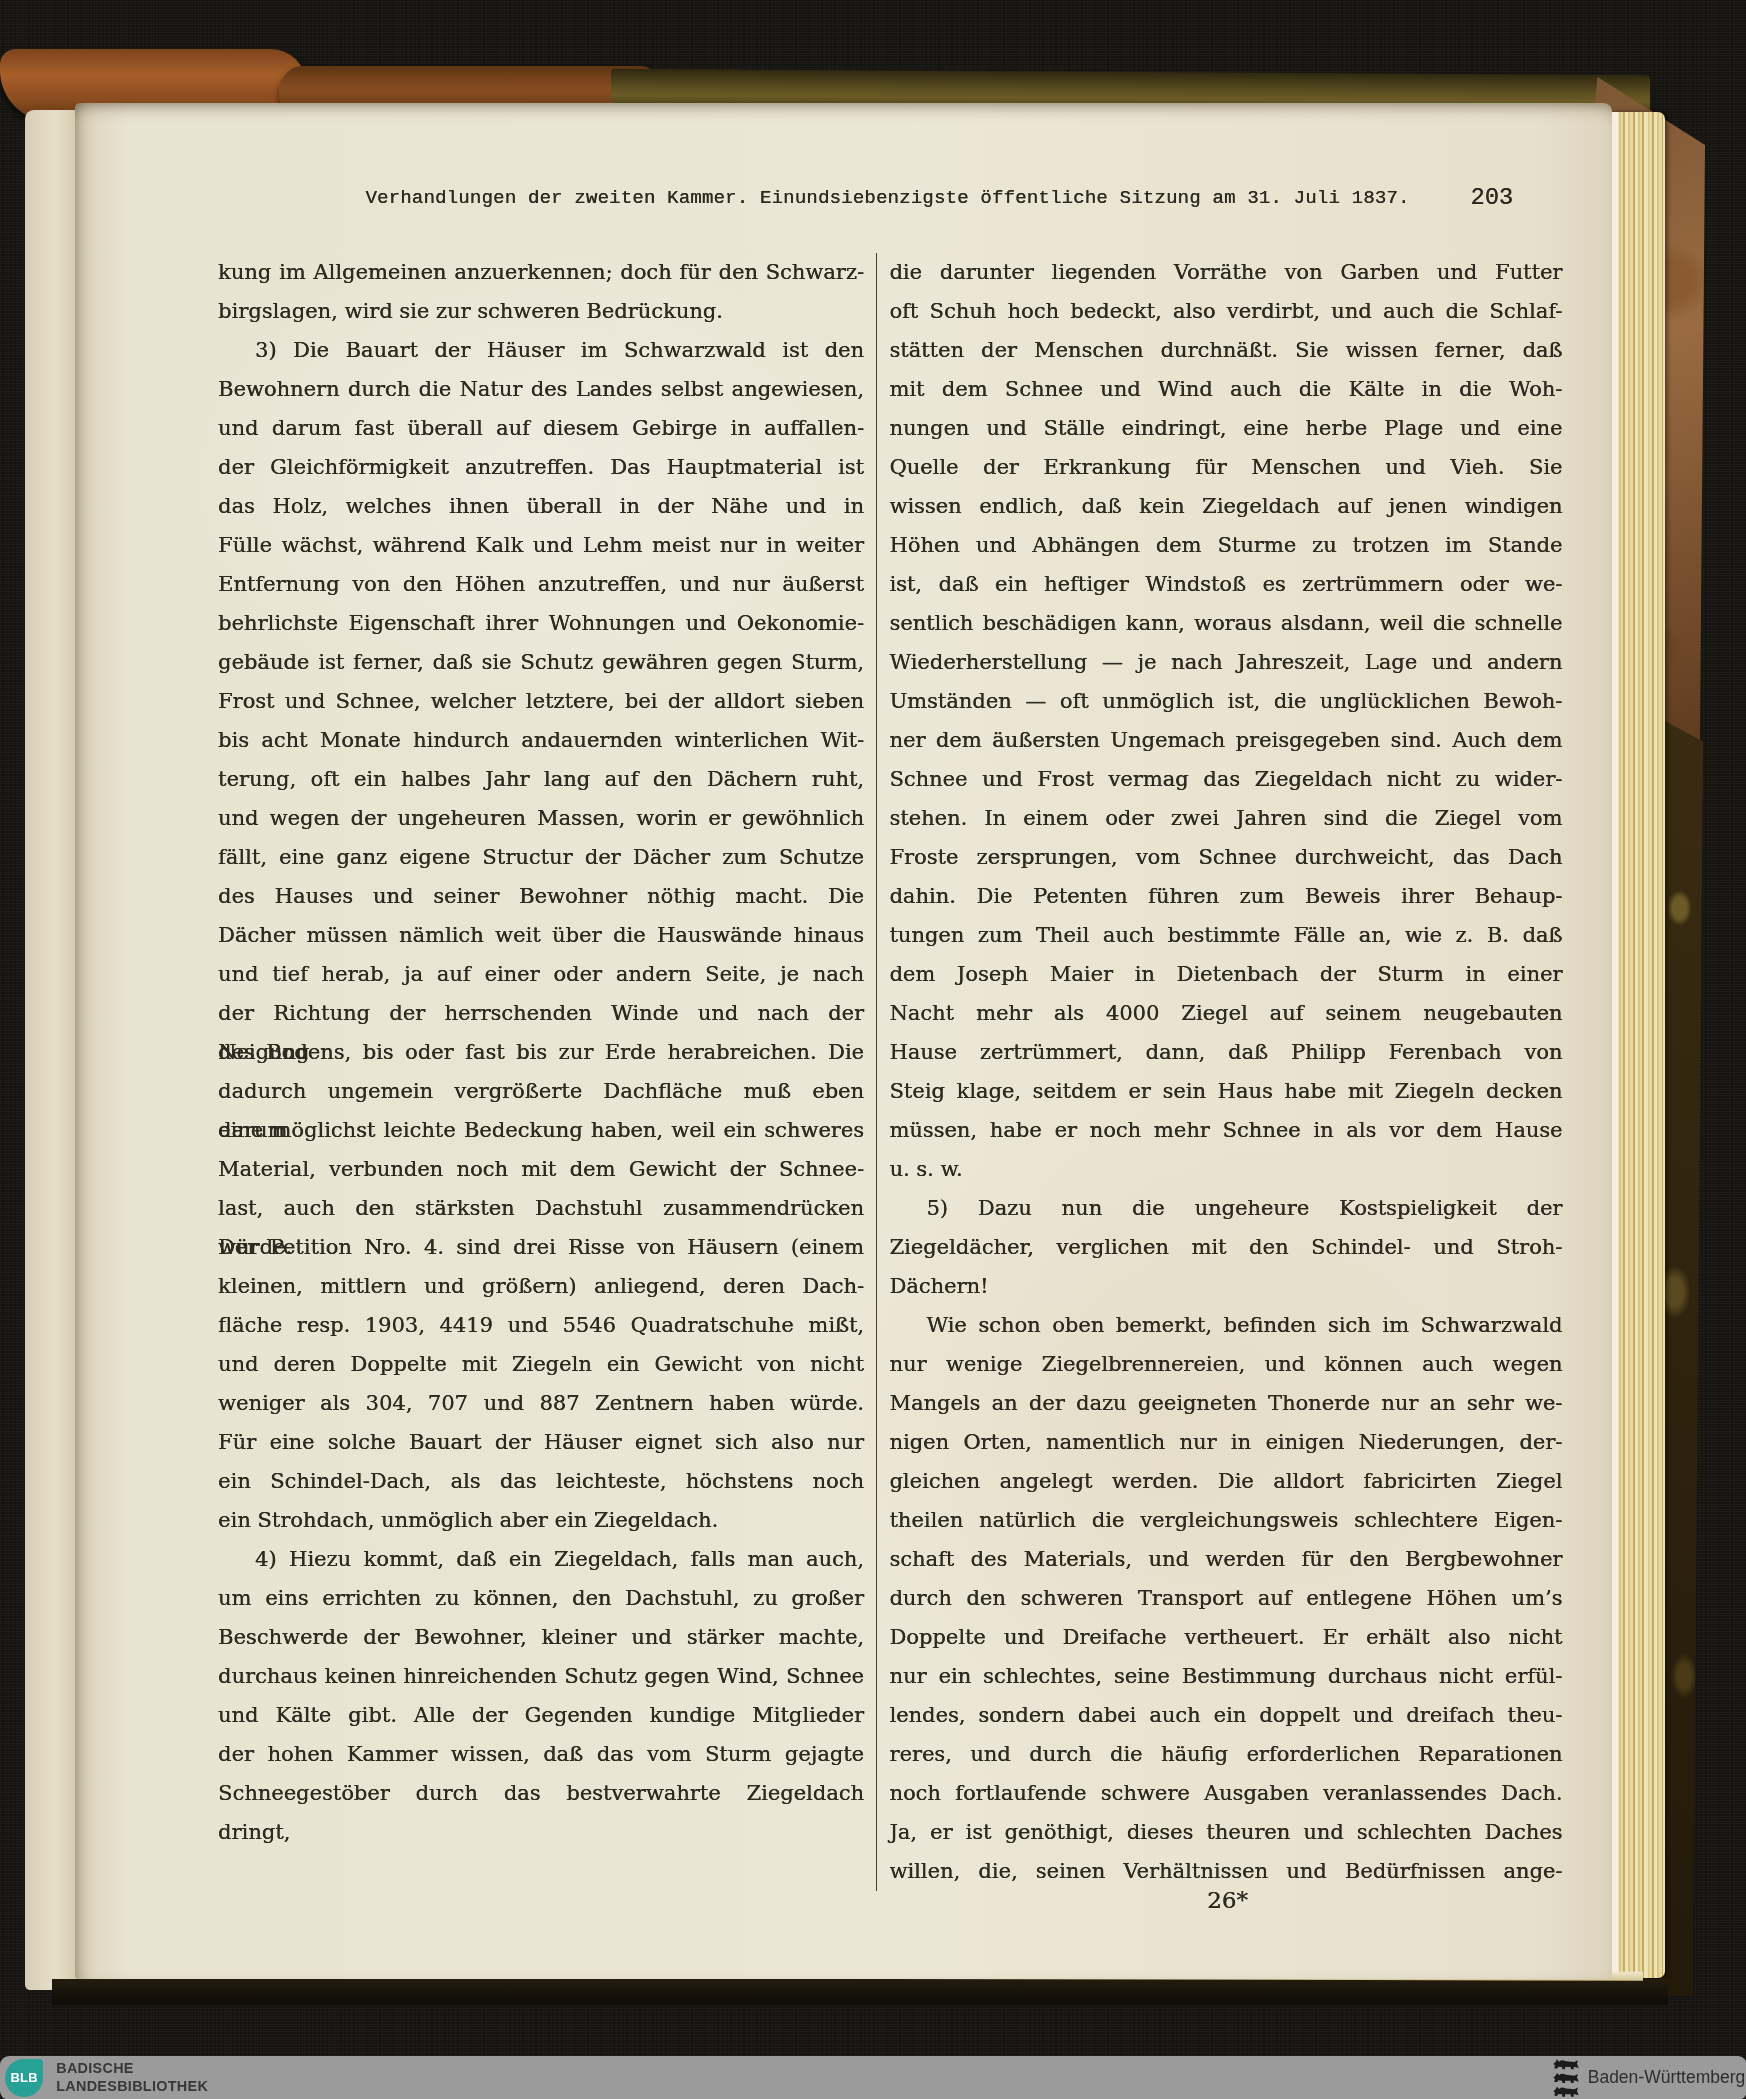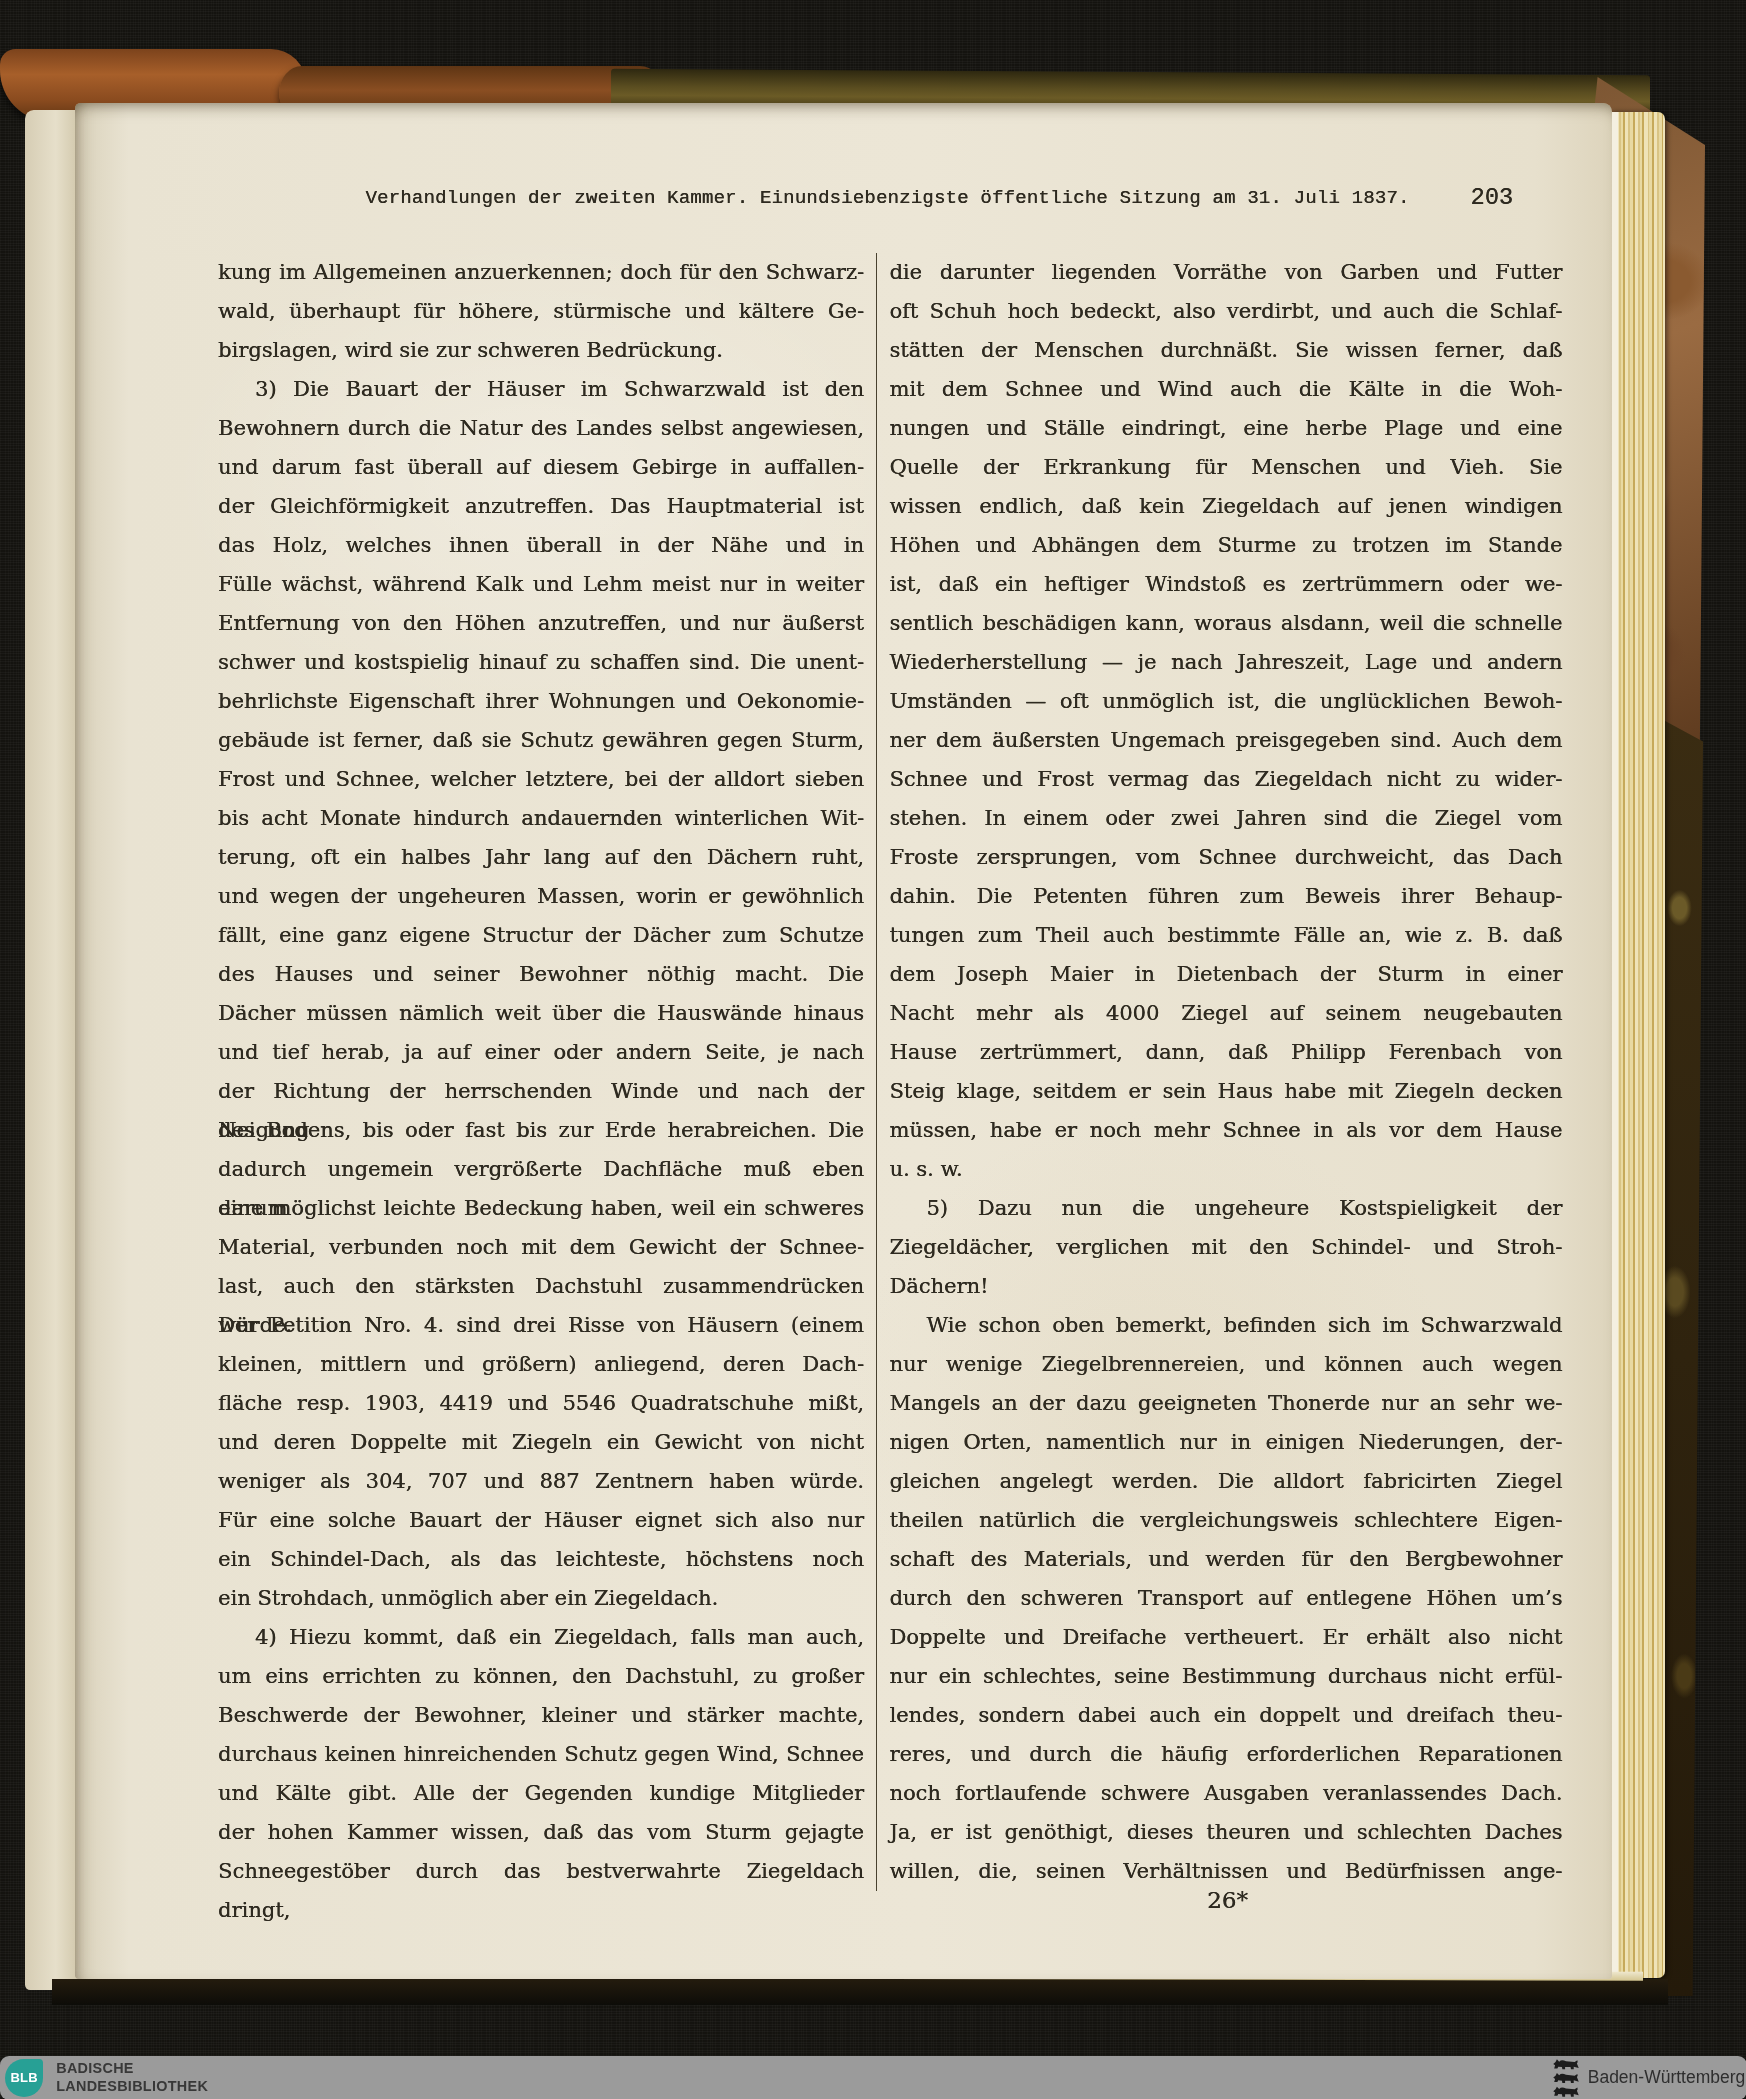--- a/index.html
+++ b/index.html
@@ -101,30 +101,28 @@
 <div class="abs page-bottom-line"></div>
 
 <div class="abs page">
   <div class="page-header-row">
     <div class="header-title">Verhandlungen der zweiten Kammer. Einundsiebenzigste öffentliche Sitzung am 31. Juli 1837.</div>
     <div class="page-number">203</div>
   </div>
   <div class="columns">
     <div class="col col-left">
         <div class="tl">kung im Allgemeinen anzuerkennen; doch für den Schwarz-</div>
-        <div class="tl">wald, überhaupt für höhere, stürmische und kältere Ge-</div>
         <div class="tl pend">birgslagen, wird sie zur schweren Bedrückung.</div>
         <div class="tl ind">3) Die Bauart der Häuser im Schwarzwald ist den</div>
         <div class="tl">Bewohnern durch die Natur des Landes selbst angewiesen,</div>
         <div class="tl">und darum fast überall auf diesem Gebirge in auffallen-</div>
         <div class="tl">der Gleichförmigkeit anzutreffen. Das Hauptmaterial ist</div>
         <div class="tl">das Holz, welches ihnen überall in der Nähe und in</div>
         <div class="tl">Fülle wächst, während Kalk und Lehm meist nur in weiter</div>
         <div class="tl">Entfernung von den Höhen anzutreffen, und nur äußerst</div>
-        <div class="tl">schwer und kostspielig hinauf zu schaffen sind. Die unent-</div>
         <div class="tl">behrlichste Eigenschaft ihrer Wohnungen und Oekonomie-</div>
         <div class="tl">gebäude ist ferner, daß sie Schutz gewähren gegen Sturm,</div>
         <div class="tl">Frost und Schnee, welcher letztere, bei der alldort sieben</div>
         <div class="tl">bis acht Monate hindurch andauernden winterlichen Wit-</div>
         <div class="tl">terung, oft ein halbes Jahr lang auf den Dächern ruht,</div>
         <div class="tl">und wegen der ungeheuren Massen, worin er gewöhnlich</div>
         <div class="tl">fällt, eine ganz eigene Structur der Dächer zum Schutze</div>
         <div class="tl">des Hauses und seiner Bewohner nöthig macht. Die</div>
         <div class="tl">Dächer müssen nämlich weit über die Hauswände hinaus</div>
         <div class="tl">und tief herab, ja auf einer oder andern Seite, je nach</div>

